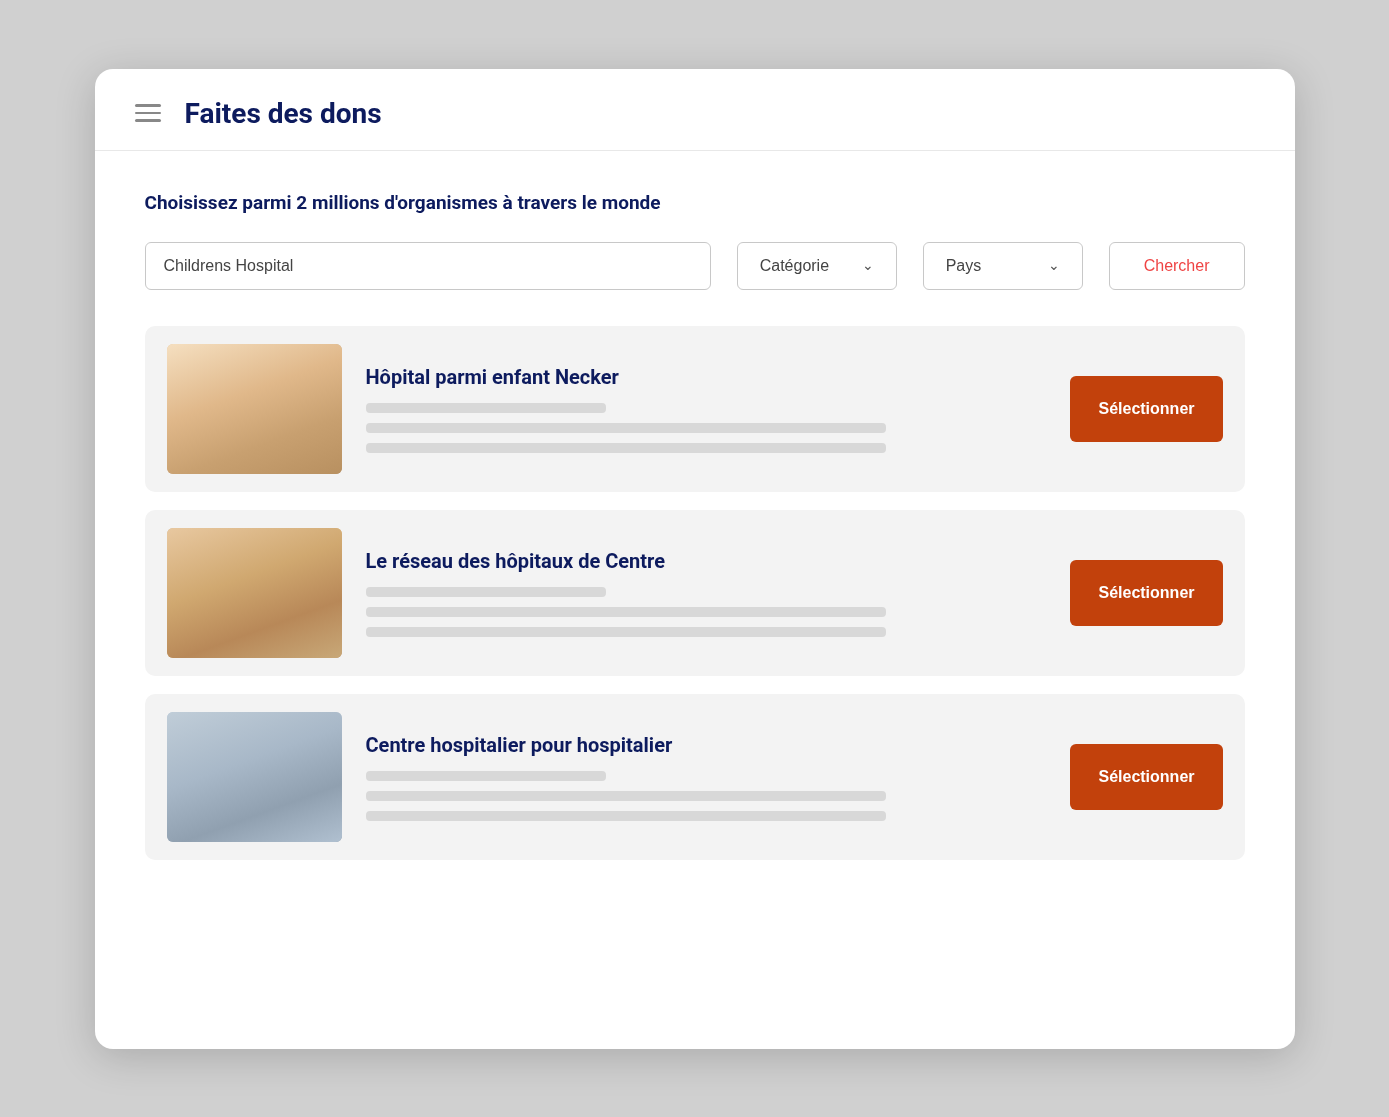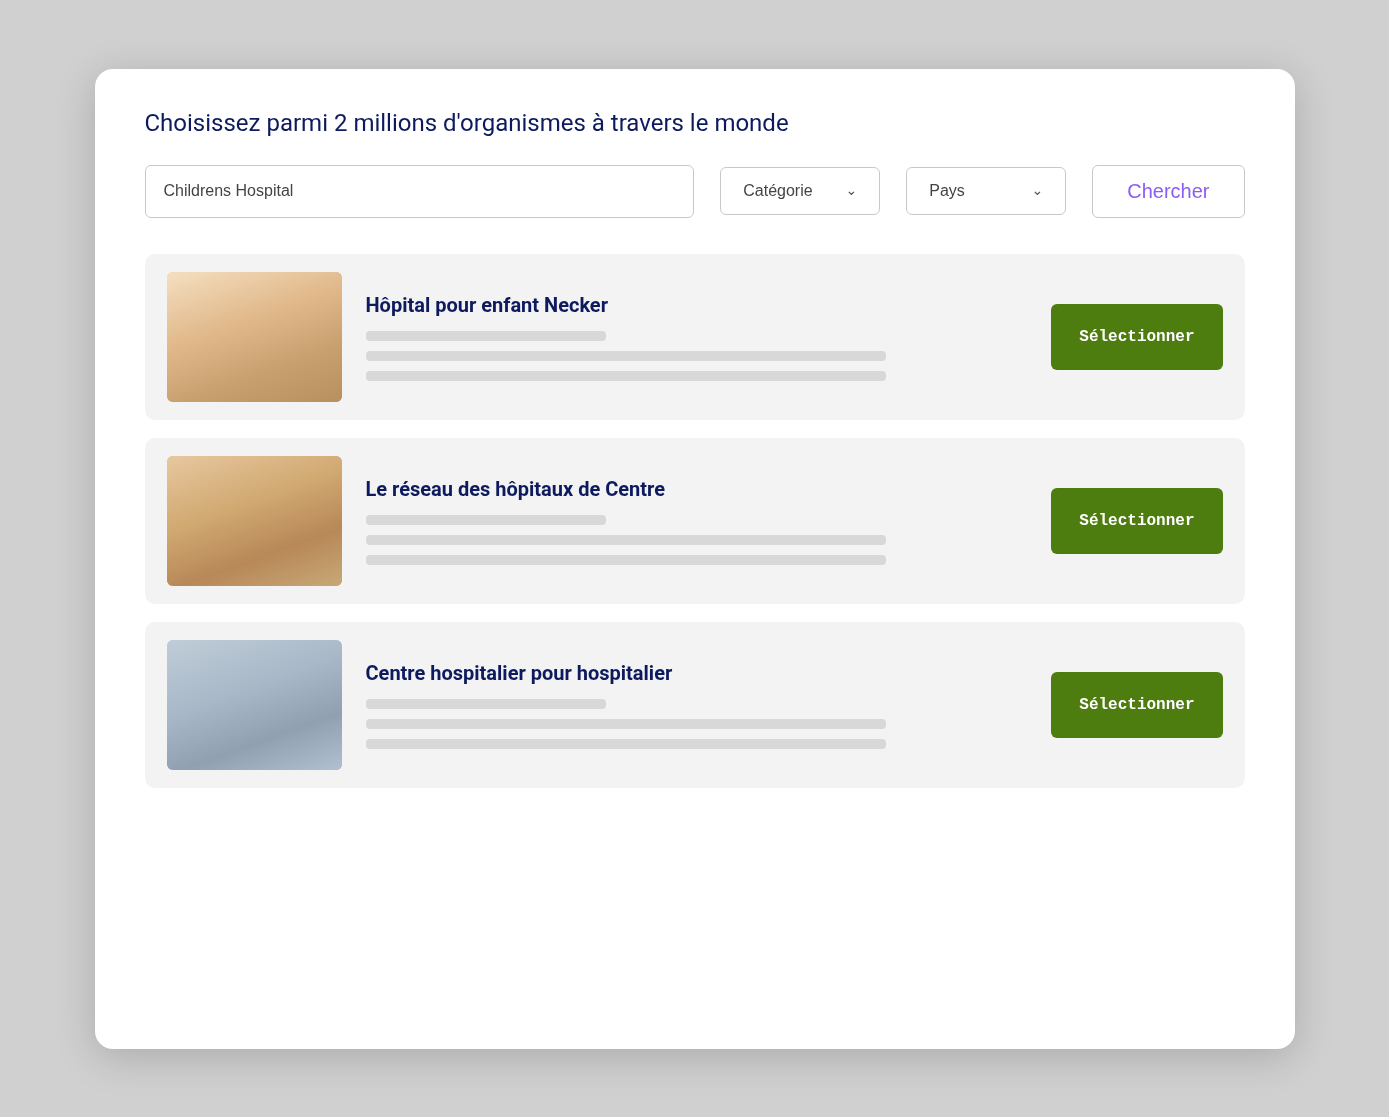--- a/index.html
+++ b/index.html
@@ -51,22 +51,22 @@
       font-weight: 700;
       color: #0d1b5e;
     }
 
     
     .main-content {
       padding: 40px 50px;
     }
 
     .subtitle {
-      font-size: 24px;
-      font-weight: 400;
+      font-size: 19px;
+      font-weight: 700;
       color: #0d1b5e;
       margin-bottom: 28px;
     }
 
     
     .search-bar {
       display: flex;
       gap: 26px;
       margin-bottom: 36px;
     }
@@ -105,22 +105,22 @@
     .chevron-icon {
       font-size: 14px;
       color: #555;
     }
 
     .search-btn {
       padding: 14px 34px;
       background: #fff;
       border: 1.5px solid #c8c8c8;
       border-radius: 6px;
-      font-size: 20px;
-      color: #8b5cf6;
+      font-size: 16px;
+      color: #ef4444;
       cursor: pointer;
       font-weight: 400;
     }
 
     
     .results-list {
       display: flex;
       flex-direction: column;
       gap: 18px;
     }
@@ -204,37 +204,44 @@
     .placeholder-line.long {
       width: 520px;
     }
 
     .card-action {
       margin-left: auto;
       flex-shrink: 0;
     }
 
     .select-btn-card {
-      background: #4d7c0f;
+      background: #c2410c;
       color: #fff;
       border: none;
       border-radius: 6px;
       padding: 24px 28px;
       font-size: 16px;
       font-weight: 600;
       cursor: pointer;
       white-space: nowrap;
-      font-family: Liberation Mono, monospace;
     }
   </style>
 </head>
 <body>
 
 <div class="app-container">
 
+  <header class="header">
+    <div class="hamburger-icon">
+      <span></span>
+      <span></span>
+      <span></span>
+    </div>
+    <h1 class="header-title">Faites des dons</h1>
+  </header>
 
   <main class="main-content">
 
     <p class="subtitle">Choisissez parmi 2 millions d'organismes à travers le monde</p>
 
     <div class="search-bar">
       <input class="search-input" type="text" value="Childrens Hospital" placeholder="Childrens Hospital" style="">
       <div class="select-wrapper">
         <button class="select-btn">
           <span>Catégorie</span>
@@ -248,21 +255,21 @@
         </button>
       </div>
       <button class="search-btn">Chercher</button>
     </div>
 
     <div class="results-list">
 
       <div class="result-card">
         <div class="card-image img-1"></div>
         <div class="card-body">
-          <div class="card-title">Hôpital pour enfant Necker</div>
+          <div class="card-title">Hôpital parmi enfant Necker</div>
           <div class="placeholder-line short"></div>
           <div class="placeholder-line long"></div>
           <div class="placeholder-line long"></div>
         </div>
         <div class="card-action">
           <button class="select-btn-card">Sélectionner</button>
         </div>
       </div>
 
       <div class="result-card">

